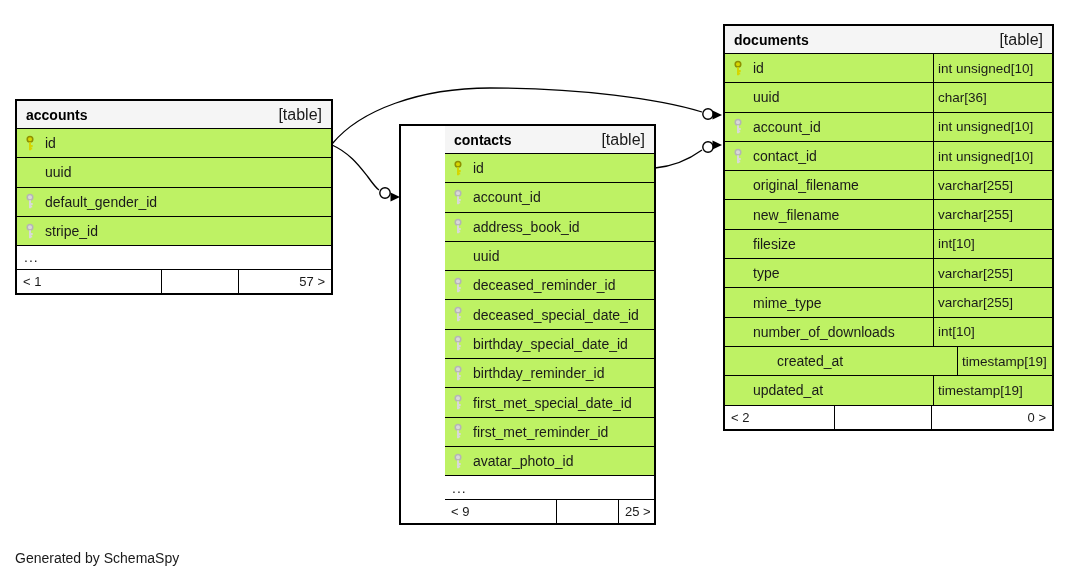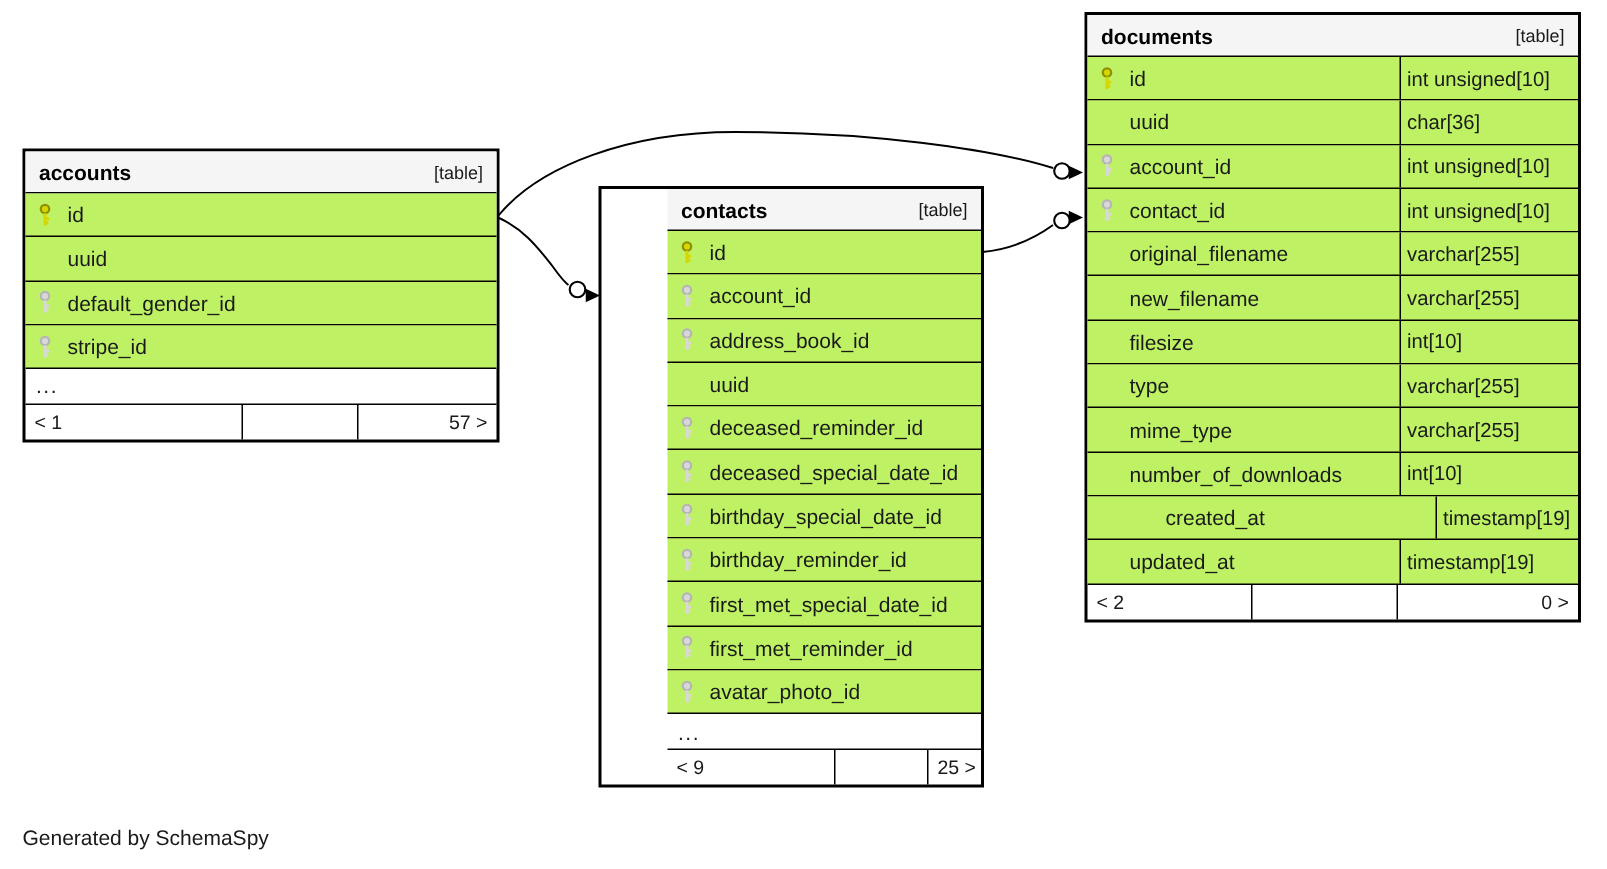--- a/index.html
+++ b/index.html
@@ -11,21 +11,21 @@
   .db-table{
     position:absolute;border:2px solid #000;background:#fff;
     box-sizing:border-box;z-index:2;
   }
   .tbl-header{
     height:28px;background:#f5f5f5;border-bottom:1px solid #000;
     display:flex;align-items:center;justify-content:space-between;
     padding:0 9px;box-sizing:border-box;
   }
   .tbl-name{font-weight:bold;font-size:14px;color:#000;}
-  .tbl-tag{font-size:12px;color:#1a1a1a;}
+  .tbl-tag{font-size:16px;color:#1a1a1a;}
   .tbl-row{
     height:29.3px;border-bottom:1px solid #000;display:flex;
     box-sizing:border-box;font-size:14px;color:#1a1a1a;background:#bef264;
   }
   .name-cell{display:flex;align-items:center;box-sizing:border-box;flex:1 1 auto;padding-left:8px;overflow:hidden;white-space:nowrap;}
   .key-slot{width:10px;margin-right:10px;display:inline-flex;align-items:center;flex:0 0 auto;}
   .col-type{
     border-left:1px solid #000;display:flex;align-items:center;
     padding-left:4px;box-sizing:border-box;flex:1 1 auto;font-size:13.5px;white-space:nowrap;
   }
@@ -253,21 +253,21 @@
 
   </div>
         </div>
     <div class="tbl-ellipsis">...</div>
     <div class="tbl-footer">
       <div class="cell left" style="width: 112px;">&lt; 9</div>
       <div class="cell mid" style="width: 62px;"></div>
       <div class="cell right">25 &gt;</div>
     </div>
   </div>
-      <div class="db-table" style="left: 723px; top: 8px; width: 331px;">
+      <div class="db-table" style="left: 723px; top: 24px; width: 331px;">
     <div class="tbl-header">
       <span class="tbl-name">documents</span>
       <span class="tbl-tag">[table]</span>
     </div>
     <div class="tbl-rows">
           <div class="tbl-row">
     <div class="name-cell" style="flex: 0 0 208px;">
       <span class="key-slot">
                 <svg width="10" height="17" viewBox="0 0 10 17">
                   <circle cx="5" cy="4.3" r="2.8" fill="#d6d600" stroke="#8f8f00" stroke-width="1.5"></circle>

